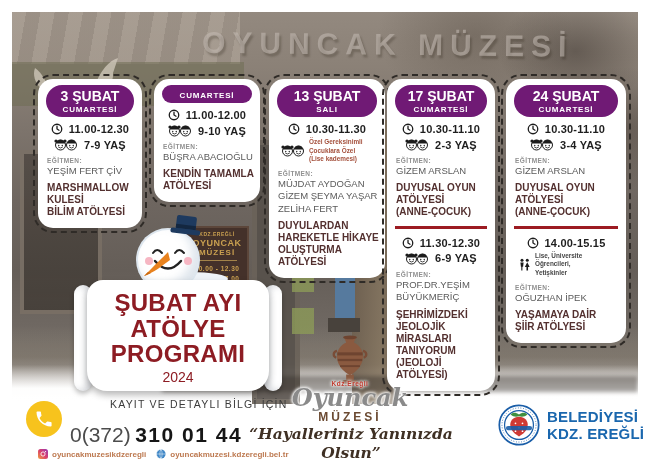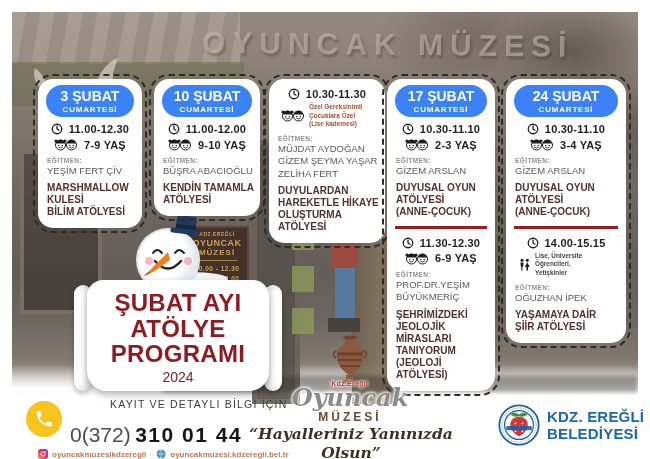--- a/index.html
+++ b/index.html
@@ -44,21 +44,21 @@
   .gs-h{font-size:6.5px;font-weight:700;letter-spacing:.5px;line-height:1.5;}
 
   
   .cardw{position:absolute;top:74px;border:2px dashed #2f2b27;border-radius:20px;padding:3px;z-index:4;}
   .c1{left:33px;width:104px;}
   .c2{left:149px;width:106px;}
   .c3{left:264px;width:116px;}
   .c4{left:382px;width:108px;}
   .c5{left:501px;width:120px;}
   .card{background:#fff;border-radius:15px;padding:6px 6px 10px;box-sizing:border-box;width:100%;}
-  .pill{background:#3b82f6;border-radius:16px;color:#fff;text-align:center;padding:4px 2px 3px;margin:0 2px 6px;}
+  .pill{background:#701a75;border-radius:16px;color:#fff;text-align:center;padding:4px 2px 3px;margin:0 2px 6px;}
   .pd{font-size:14px;font-weight:800;line-height:1;}
   .py{font-size:8px;font-weight:700;letter-spacing:.8px;margin-top:2px;}
   .trow,.arow{display:flex;align-items:center;justify-content:center;gap:6px;margin:3px 0 1px;}
   .tt,.at{font-size:11px;font-weight:700;color:#1e1e1e;letter-spacing:.2px;}
   .icn{display:inline-flex;line-height:0;flex:none;}
   .nrow{display:flex;align-items:center;gap:4px;margin:3px 0 1px 6px;}
   .aud-note{font-size:6.4px;font-weight:700;color:#a4503c;line-height:1.35;white-space:pre-line;text-align:left;}
   .aud-note.dark{color:#454545;}
   .eg{font-size:6.5px;font-weight:700;color:#909090;letter-spacing:.4px;margin:6px 0 1px 3px;}
   .inst{font-size:9.5px;color:#5a5a5a;margin-left:3px;line-height:1.3;white-space:pre-line;}
@@ -224,21 +224,20 @@
         <div class="ws">MARSHMALLOW
 KULESİ
 BİLİM ATÖLYESİ</div>
       </div>
     </div>
   </div>
 
   <div class="cardw c2">
     <div class="card">
       <div class="pill">
-        <div class="pd">10 ŞUBAT</div>
         <div class="py">CUMARTESİ</div>
       </div>
       <div>
         <div class="trow">
           <span class="icn">
               <svg width="12" height="12" viewBox="0 0 24 24">
                 <circle cx="12" cy="12" r="9.5" fill="none" stroke="#1d1d1d" stroke-width="2.6"></circle>
                 <path d="M12 6.5V12l4 2.5" fill="none" stroke="#1d1d1d" stroke-width="2.6" stroke-linecap="round"></path>
               </svg>
             </span>
@@ -268,20 +267,24 @@
         <div class="eg">EĞİTMEN:</div>
         <div class="inst">BÜŞRA ABACIOĞLU</div>
         <div class="ws">KENDİN TAMAMLA
 ATÖLYESİ</div>
       </div>
     </div>
   </div>
 
   <div class="cardw c3">
     <div class="card">
+      <div class="pill">
+        <div class="pd">13 ŞUBAT</div>
+        <div class="py">SALI</div>
+      </div>
       <div>
         <div class="trow">
           <span class="icn">
               <svg width="12" height="12" viewBox="0 0 24 24">
                 <circle cx="12" cy="12" r="9.5" fill="none" stroke="#1d1d1d" stroke-width="2.6"></circle>
                 <path d="M12 6.5V12l4 2.5" fill="none" stroke="#1d1d1d" stroke-width="2.6" stroke-linecap="round"></path>
               </svg>
             </span>
           <span class="tt">10.30-11.30</span>
         </div>
@@ -553,18 +556,18 @@
       <path d="M24 12 c-3.5-2.5-7.5-2.5-9.5 0 2.5 2.5 6 3.2 9.5 2 3.5 1.2 7 .5 9.5-2 -2-2.5-6-2.5-9.5 0z" fill="#3f8f3f"></path>
       <path d="M24 14.5 c6.5 0 10 4.5 10 9 0 7-6 11.5-10 13.5 -4-2-10-6.5-10-13.5 0-4.5 3.5-9 10-9z" fill="#cf3a34"></path>
       <circle cx="20" cy="22" r="1" fill="#fff"></circle>
         <circle cx="28" cy="22" r="1" fill="#fff"></circle>
       <circle cx="24" cy="27" r="1" fill="#fff"></circle>
         <circle cx="20" cy="31" r="1" fill="#fff"></circle>
         <circle cx="28" cy="31" r="1" fill="#fff"></circle>
       <rect x="9" y="25" width="30" height="5" rx="2.5" fill="#1a5ea8" opacity=".9"></rect>
     </svg>
     <div class="muni-name">
+      <div>BELEDİYESİ</div>
       <div>KDZ. EREĞLİ</div>
-      <div>BELEDİYESİ</div>
     </div>
   </div>
 
 </div>
 
 </body></html>

